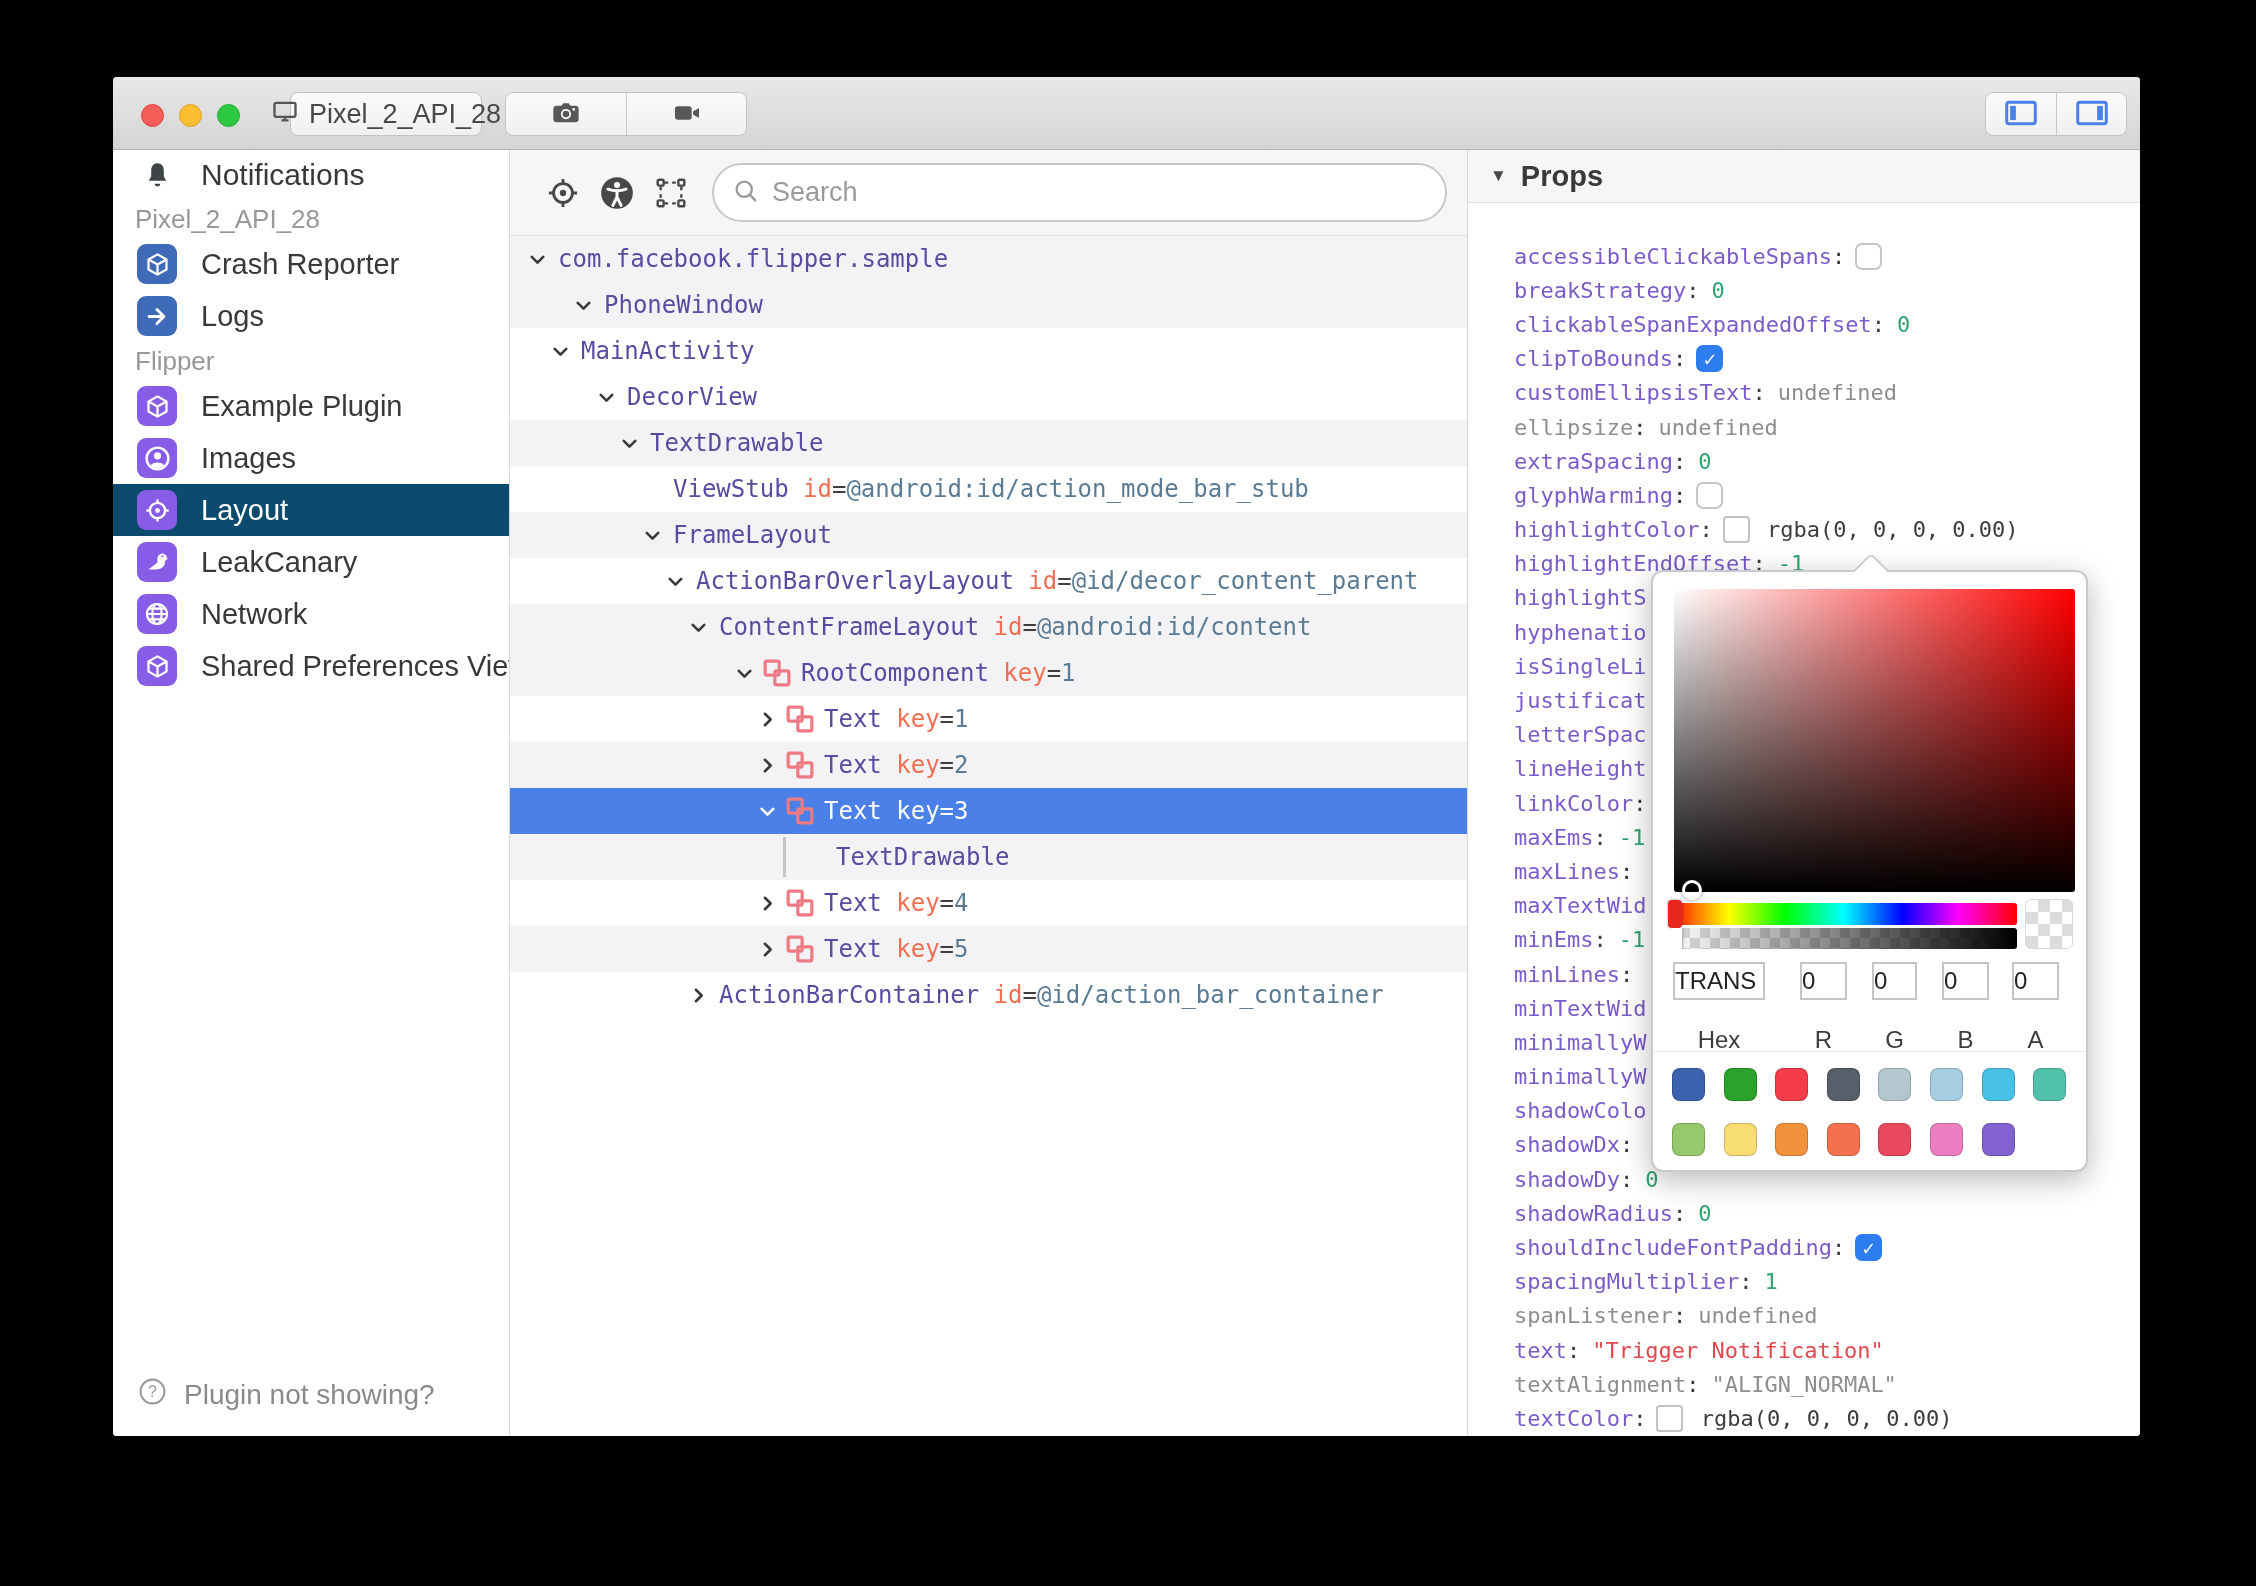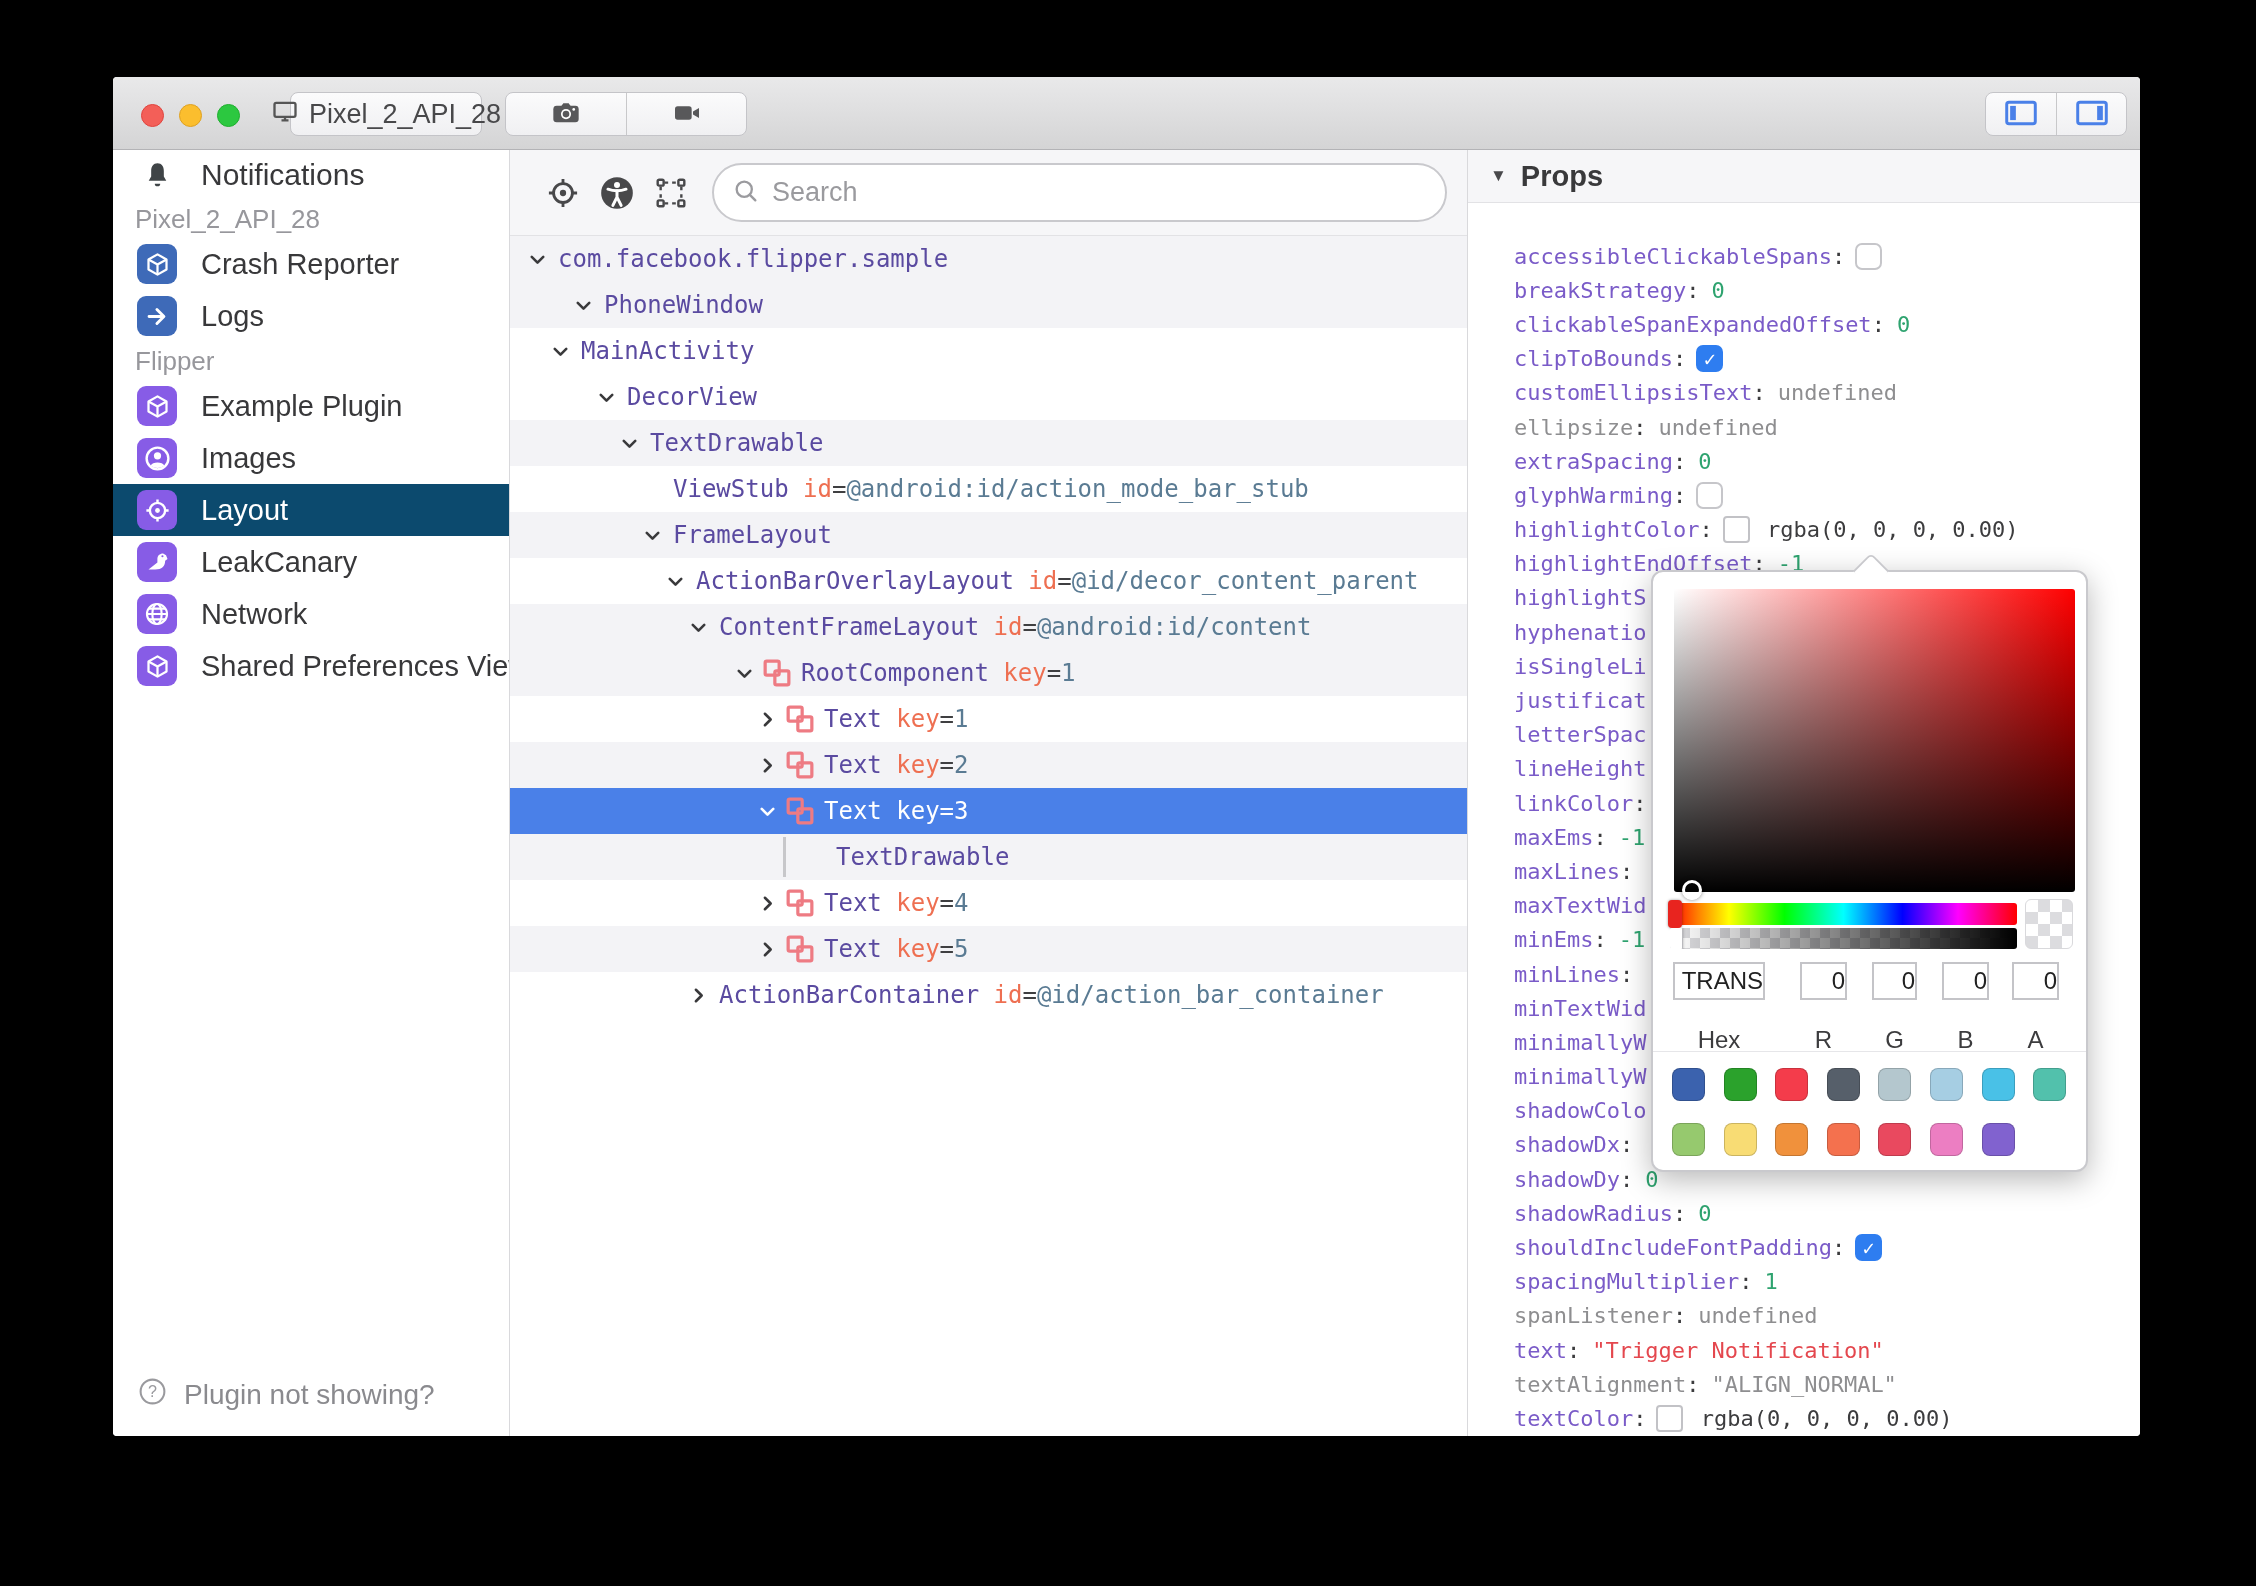--- a/index.html
+++ b/index.html
@@ -86,21 +86,21 @@
   .popup .arrow { position:absolute; top:-14px; left:205px; width:26px; height:26px; background:#fff; transform:rotate(45deg); border-top:2px solid #c9c9cd; border-left:2px solid #c9c9cd; border-top-left-radius:6px; }
   .satmap { position:absolute; left:21px; top:17px; width:401px; height:303px; background-image:linear-gradient(to bottom, rgba(0,0,0,0), #000), linear-gradient(to right, #fff, #f00); border-radius:3px; }
   .sathandle { position:absolute; left:8px; top:291px; width:20px; height:20px; border:3px solid #fff; border-radius:50%; box-shadow:0 0 4px rgba(0,0,0,.5); }
   .huebar { position:absolute; left:17px; top:331px; width:347px; height:22px; border-radius:3px; background:linear-gradient(to right,#f00 0%,#ff8000 8%,#ff0 17%,#0f0 33%,#0ff 50%,#00f 67%,#f0f 83%,#f00 100%); }
   .huehandle { position:absolute; left:-2px; top:-3px; width:14px; height:28px; background:#e8241f; border-radius:4px; box-shadow:0 0 3px rgba(0,0,0,.4); }
   .checker { background-color:#fff; background-image:linear-gradient(45deg,#dcdcdf 25%,transparent 25%,transparent 75%,#dcdcdf 75%),linear-gradient(45deg,#dcdcdf 25%,transparent 25%,transparent 75%,#dcdcdf 75%); background-size:20px 20px; background-position:0 0,10px 10px; }
   .alphabar { position:absolute; left:17px; top:356px; width:347px; height:21px; border-radius:3px; overflow:hidden; }
   .alphabar .fade { position:absolute; inset:0; background:linear-gradient(to right, rgba(0,0,0,0), #000); }
   .alphahandle { position:absolute; left:-1px; top:-3px; width:14px; height:27px; background:#fff; border:1px solid #b9b9bd; border-radius:4px; box-shadow:0 0 3px rgba(0,0,0,.3); z-index:2; }
   .preview { position:absolute; left:372px; top:327px; width:48px; height:50px; border:1px solid #d9d9dc; border-radius:6px; background-size:24px 24px; background-position:0 0,12px 12px; }
-  .pk-input { position:absolute; top:390px; height:38px; border:2px solid #c4c4c8; background:#fff; text-align:right; font-size:24px; color:#222; font-family:"Liberation Sans",sans-serif; outline:none; padding:0; }
+  .pk-input { position:absolute; top:390px; height:38px; border:2px solid #c4c4c8; background:#fff; text-align:left; font-size:24px; color:#222; font-family:"Liberation Sans",sans-serif; outline:none; padding:0; }
   .pk-label { position:absolute; top:454px; text-align:center; font-size:24px; color:#3c3c3e; }
   .pk-div { position:absolute; left:0; right:0; top:479px; border-top:1px solid #e6e6e9; }
   .preset { position:absolute; width:33px; height:33px; border-radius:8px; border:1px solid rgba(0,0,0,.18); }
 </style>
 </head>
 <body>
 
 <div class="stage">
   <div class="window">
 

